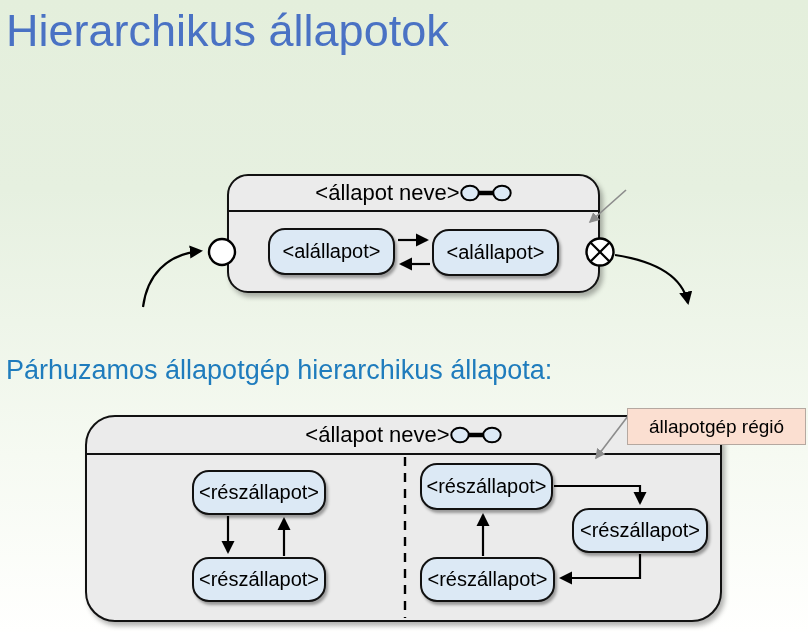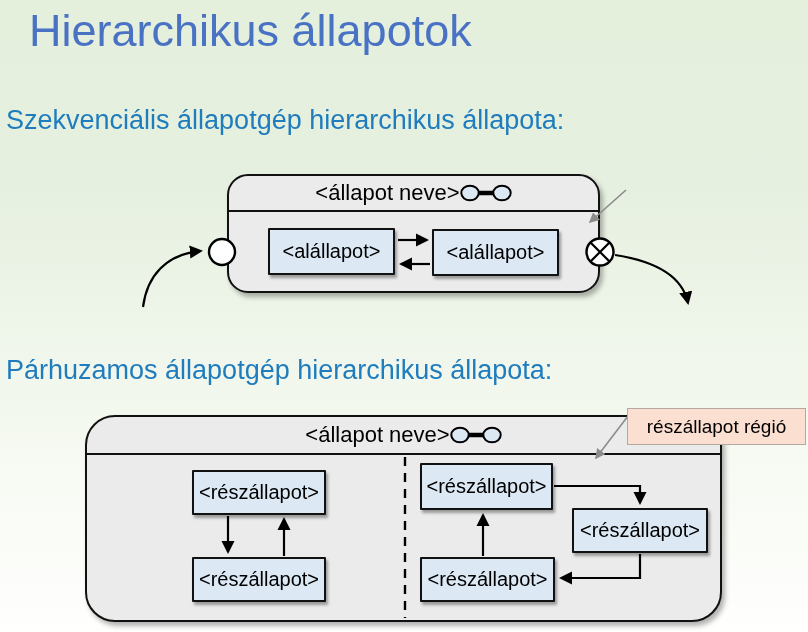--- a/index.html
+++ b/index.html
@@ -7,21 +7,21 @@
     position:relative;
     width:808px;height:632px;
     overflow:hidden;
     background:linear-gradient(180deg,#e4efdc 0%,#e6f0e0 30%,#f6faf2 72%,#fffffe 100%);
     font-family:"Liberation Sans",sans-serif;
     color:#000;
   }
   .slide-title{
     position:absolute;left:6px;top:2px;
     font-size:45px;line-height:58px;font-weight:400;
-    color:#4a72c4;white-space:nowrap;margin-left:23px;
+    color:#4a72c4;white-space:nowrap;
   }
   .heading{
     position:absolute;left:6px;
     font-size:27px;line-height:33px;font-weight:400;
     color:#1f7cbd;white-space:nowrap;
   }
   .heading.h1{top:104px;}
   .heading.h2{top:346px;margin-top:8px;}
 
   
@@ -42,21 +42,21 @@
   .state.d1 .titlebar{height:36px;}
   .state.d2 .titlebar{height:38px;}
   .stitle{font-size:22px;white-space:nowrap;}
   .cicon{flex:0 0 auto;}
 
   
   .substate{
     position:absolute;
     background:#dce9f5;
     border:2.3px solid #111;
-    border-radius:1px;
+    border-radius:17px;
     box-sizing:border-box;
     box-shadow:2px 3px 3px rgba(0,0,0,0.35);
     display:flex;align-items:center;justify-content:center;
     font-size:20px;white-space:nowrap;
   }
   .ss-d1l{left:268px;top:228px;width:127px;height:47px;}
   .ss-d1r{left:432px;top:229px;width:127px;height:47px;}
   .ss-lt {left:192px;top:470px;width:134px;height:45px;}
   .ss-lb {left:192px;top:557px;width:134px;height:45px;}
   .ss-rt {left:420px;top:463px;width:133px;height:47px;}
@@ -84,21 +84,20 @@
   .leader{fill:none;stroke:#8c8c8c;stroke-width:1.6px;}
   .icon-shape{fill:#dce9f5;stroke:#000;stroke-width:2px;}
   .icon-bridge{stroke:#000;stroke-width:4.5px;}
 </style>
 </head>
 <body>
 
 <div class="slide">
 
   <div class="slide-title">Hierarchikus állapotok</div>
-  <div class="heading h1">Szekvenciális állapotgép hierarchikus állapota:</div>
   <div class="heading h2">Párhuzamos állapotgép hierarchikus állapota:</div>
 
   <div class="state d1">
     <div class="titlebar">
       <span class="stitle">&lt;állapot neve&gt;</span>
       <svg class="cicon" width="52" height="18" viewBox="0 0 52 18">
         <line class="icon-bridge" x1="18" y1="9" x2="34" y2="9"></line>
         <ellipse class="icon-shape" cx="10" cy="9" rx="8.7" ry="7.3"></ellipse>
         <ellipse class="icon-shape" cx="42" cy="9" rx="8.7" ry="7.3"></ellipse>
       </svg>
@@ -147,16 +146,16 @@
     <path class="dash" d="M405 457 V 618"></path>
     <path class="arrow" d="M228 516 V 552" marker-end="url(#ab)"></path>
     <path class="arrow" d="M284 556 V 519" marker-end="url(#ab)"></path>
     <path class="arrow" d="M554 486 H 640 V 503" marker-end="url(#ab)"></path>
     <path class="arrow" d="M640 554 V 578 H 561" marker-end="url(#ab)"></path>
     <path class="arrow" d="M483 556 V 515" marker-end="url(#ab)"></path>
     <path class="leader" d="M628 416 L596 458" marker-end="url(#ag)"></path>
   </svg>
 
   <div class="callout c2">
-    <span>részállapot régió</span>
+    <span>állapotgép régió</span>
   </div>
 
 </div>
 
 </body></html>

